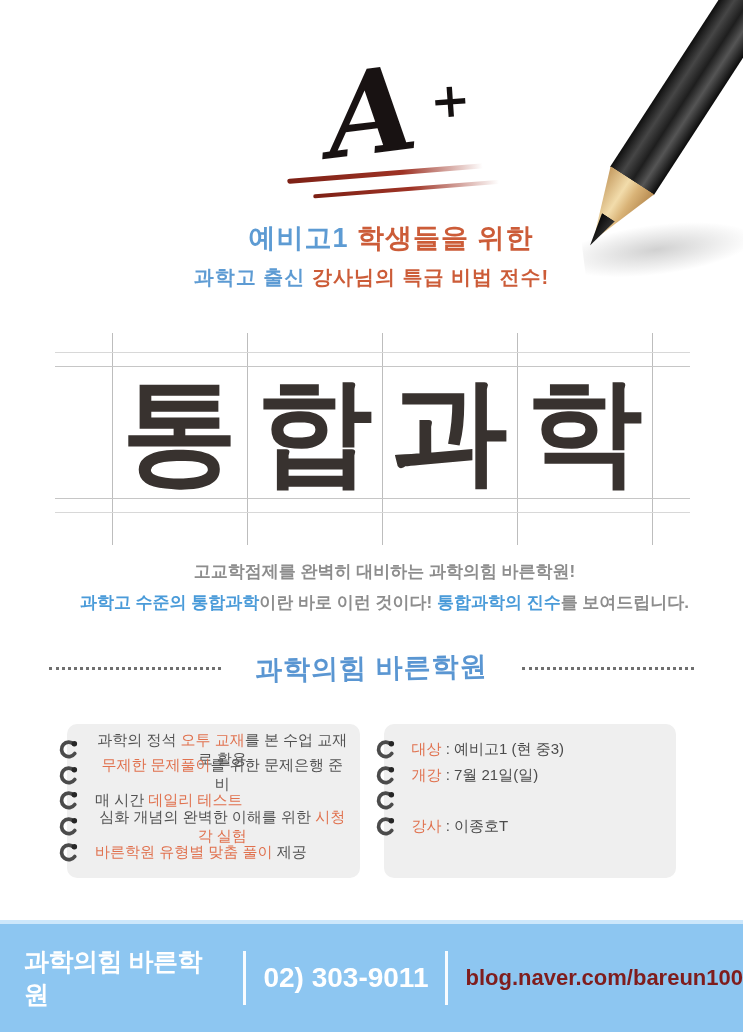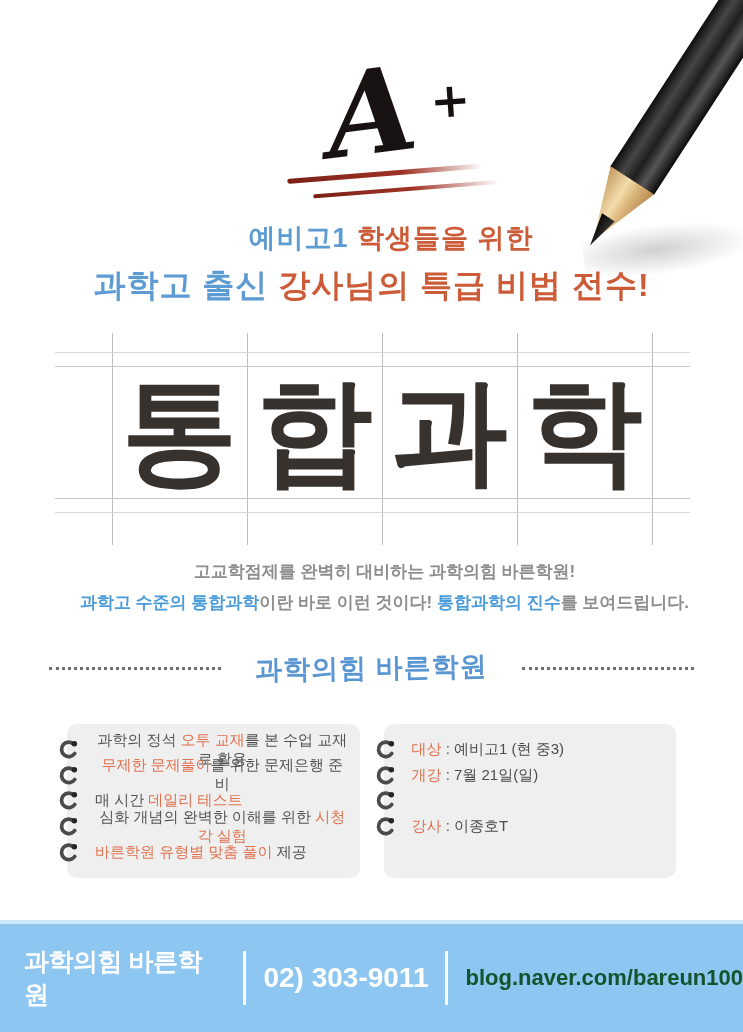--- a/index.html
+++ b/index.html
@@ -37,21 +37,21 @@
   }
   .stroke-1,.stroke-2 { position:absolute; border-radius:3px; transform:rotate(-4.5deg); }
   .stroke-1 { left:287px; top:171px; width:200px; height:5px;
     background:linear-gradient(90deg,#7c2015,#9e3325 58%,rgba(158,51,37,0) 98%); }
   .stroke-2 { left:313px; top:187px; width:190px; height:4px;
     background:linear-gradient(90deg,#7c2015,#9e3325 52%,rgba(158,51,37,0) 98%); }
 
   
   .tagline { position:absolute; left:0; top:220px; width:100%; text-align:center; font-weight:700; }
   .tagline-line1 { font-size:27px; letter-spacing:1px;padding-left:39px; }
-  .tagline-line2 { font-size:32px; letter-spacing:1px; margin-top:8px; }
+  .tagline-line2 { font-size:20px; letter-spacing:1px; margin-top:8px; }
   .tg-blue { color:#5d9bd3; }
   .tg-orange { color:#cc5c38; }
 
   
   .title-grid { position:absolute; left:55px; top:333px; width:635px; height:212px; }
   .gl { position:absolute; background:#c6c6c6; }
   .gl.v { top:0; width:1px; height:212px; background:#bdbdbd; }
   .gl.h { left:0; width:635px; height:1px; }
   .gl.h.outer { background:#d8d8d8; }
   .title-row { position:absolute; left:57px; top:33px; display:flex; }
@@ -80,21 +80,21 @@
   .detail-label { color:#e0714e; }
   .detail-sep { color:#525252; white-space:pre; }
   .detail-value { color:#4c4c4c; }
 
   
   .footer { position:absolute; left:0; right:0; bottom:0; height:108px; background:#8dc6f1;
     border-top:4px solid #cde7fb; display:flex; align-items:center; padding-left:24px; }
   .footer-brand { color:#ffffff; font-weight:700; font-size:25px; letter-spacing:-0.5px; }
   .footer-divider { width:3px; height:54px; background:rgba(255,255,255,.95); margin:0 17px; }
   .footer-phone { color:#ffffff; font-weight:700; font-size:28px; letter-spacing:0;text-align:center; }
-  .footer-url { color:#14532d; font-weight:700; font-size:22px; }
+  .footer-url { color:#7f1d1d; font-weight:700; font-size:22px; }
 </style>
 </head>
 <body>
 
 <div class="poster">
 
   <div class="pencil-shadow"></div>
   <div class="pencil">
     <div class="pencil-body"></div>
     <div class="pencil-wood"></div>

